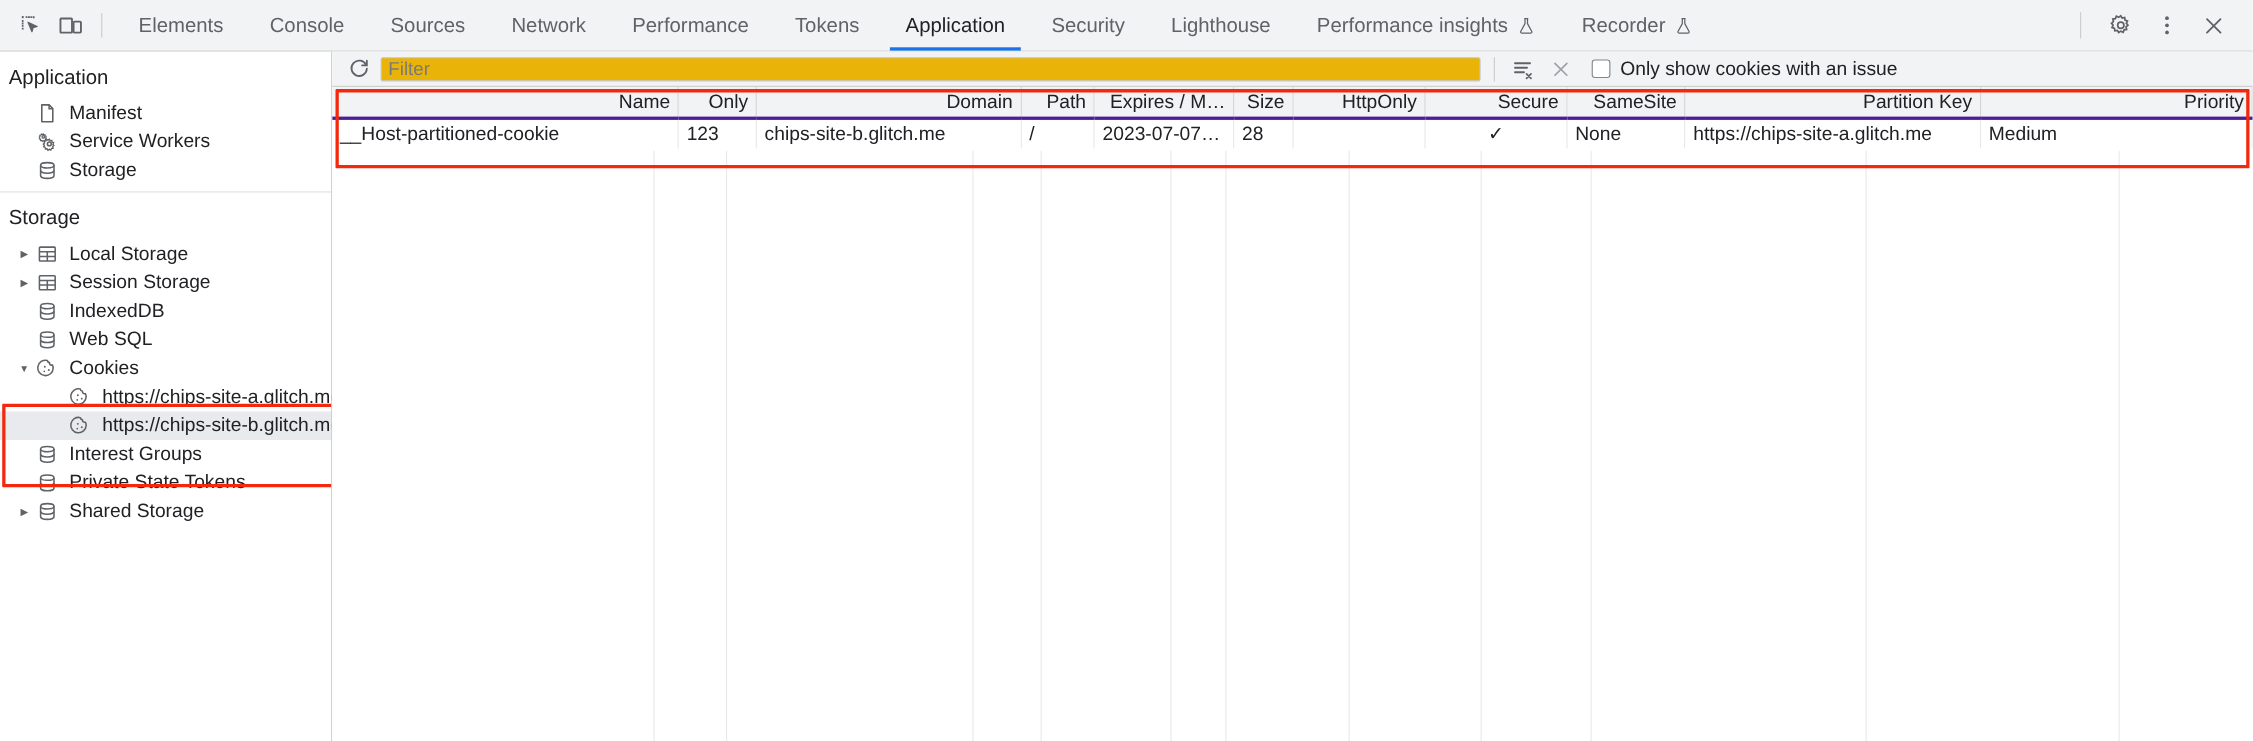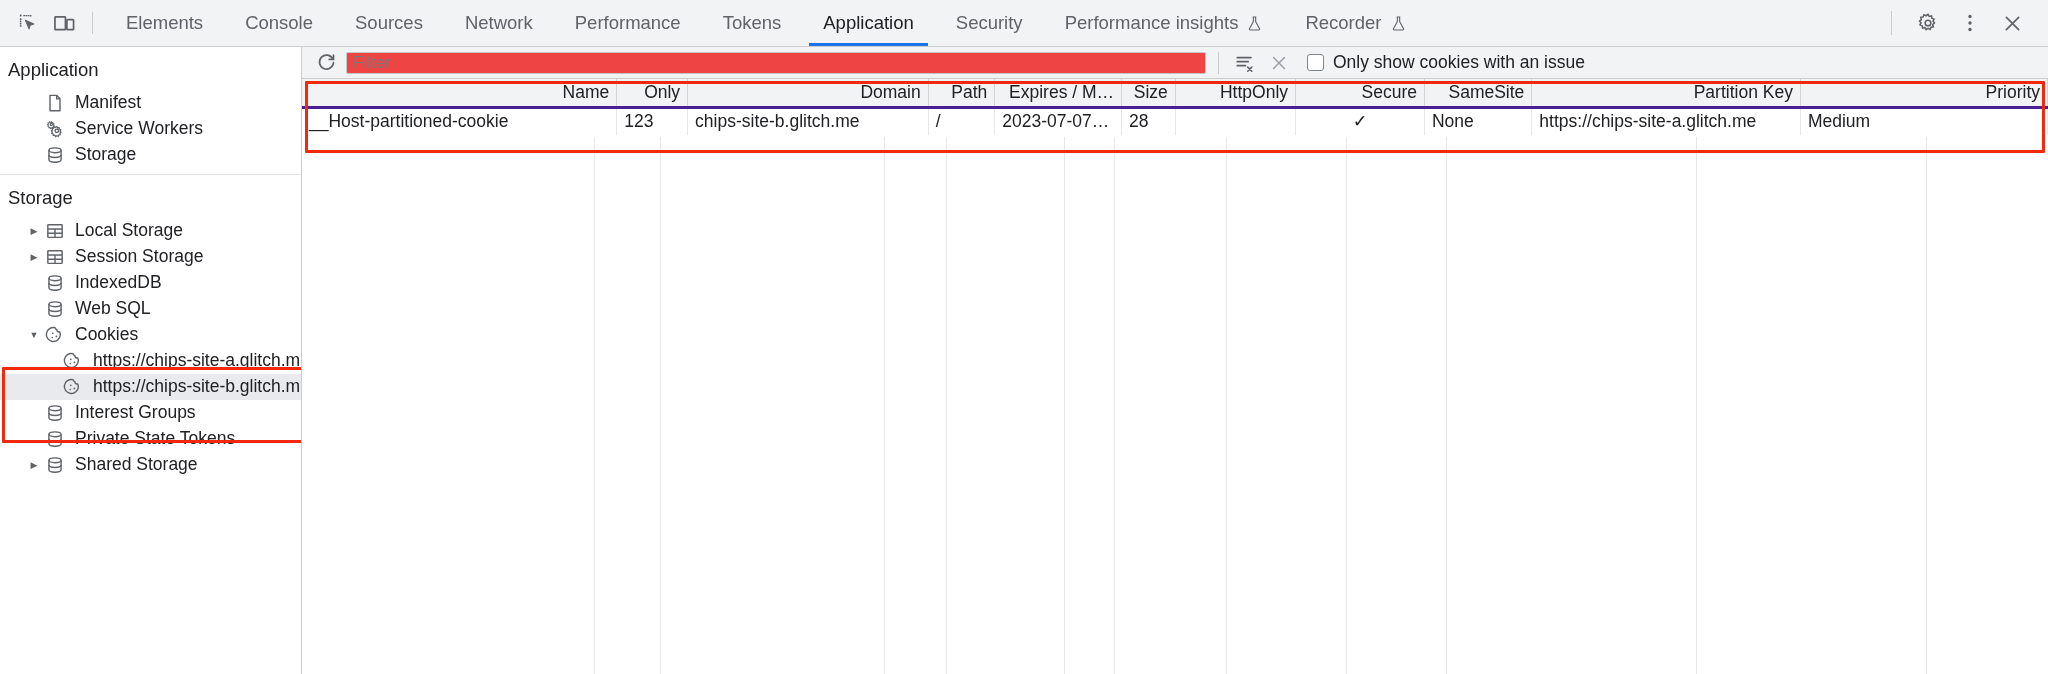--- a/index.html
+++ b/index.html
@@ -85,21 +85,21 @@
   .sb-item {
     height: 26px;
     display: flex; align-items: center;
     font-size: 17.5px;
     color: #202124;
     cursor: pointer;
     padding-left: 8px;
     white-space: nowrap;
   }
   .sb-item.selected { background: #e8eaed; }
-  .sb-item.depth1 { padding-left: 26px; }
+  .sb-item.depth1 { padding-left: 14px; }
   .sb-item.depth2 { padding-left: 44px; }
   .sb-arrow {
     width: 16px; min-width: 16px;
     display: flex; align-items: center; justify-content: center;
     color: #5f6368;
     font-size: 9px;
     margin-right: 2px;
   }
   .sb-arrow.spacer { visibility: hidden; }
   .sb-ic {
@@ -128,23 +128,23 @@
     padding: 0 8px 0 10px;
     gap: 6px;
   }
   .fb-btn {
     width: 28px; height: 26px;
     display: flex; align-items: center; justify-content: center;
     color: #5f6368; cursor: pointer;
   }
   .fb-input {
     flex: 0 1 auto;
-    width: 860px;
+    width: 1000px;
     height: 22px;
-    background: #ef4444;
+    background: #eab308;
     border: 1px solid #c4c7c5;
     border-radius: 2px;
     font-size: 17px;
     color: #202124;
     padding: 0 6px;
     font-family: "Liberation Sans", sans-serif;
     outline: none;
   }
   .fb-input::placeholder { color: #79797c; }
   .fb-sep { width: 1px; height: 22px; background: #cacaca; margin: 0 6px; }
@@ -251,20 +251,23 @@
           <span>Performance</span>
         </div>
         <div class="tb-tab">
           <span>Tokens</span>
         </div>
         <div class="tb-tab active">
           <span>Application</span>
         </div>
         <div class="tb-tab">
           <span>Security</span>
+        </div>
+        <div class="tb-tab">
+          <span>Lighthouse</span>
         </div>
         <div class="tb-tab">
           <span>Performance insights</span>
           <svg viewBox="0 0 24 24" width="17" height="17" fill="none" stroke="currentColor" stroke-width="1.6">
             <path d="M9.4 2.8h5.2M10.4 2.8v6.4L4.9 19.3c-.5.9.1 1.9 1.1 1.9h12c1 0 1.6-1 1.1-1.9l-5.5-10.1V2.8" stroke-linejoin="round"></path>
           </svg>
         </div>
         <div class="tb-tab">
           <span>Recorder</span>
           <svg viewBox="0 0 24 24" width="17" height="17" fill="none" stroke="currentColor" stroke-width="1.6">

